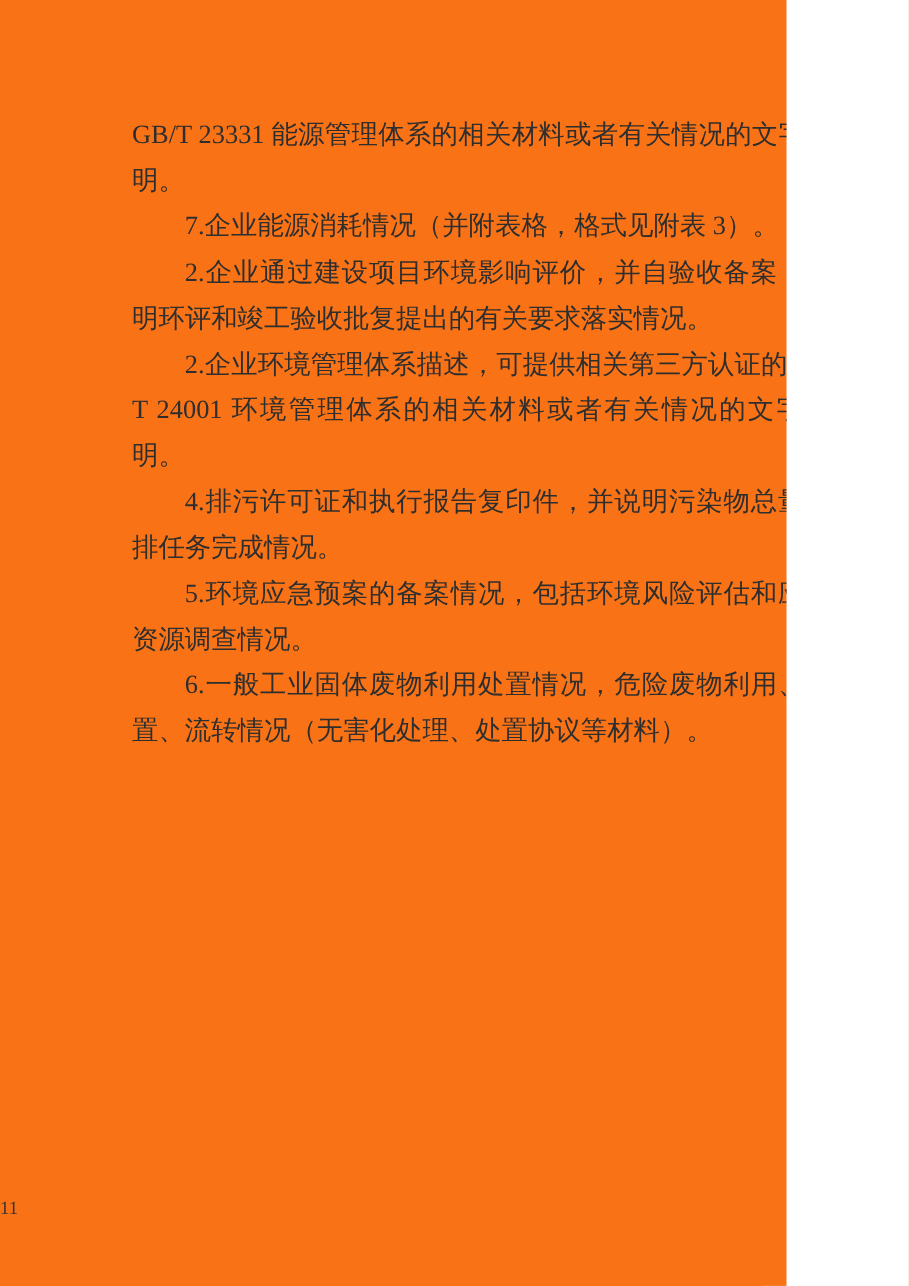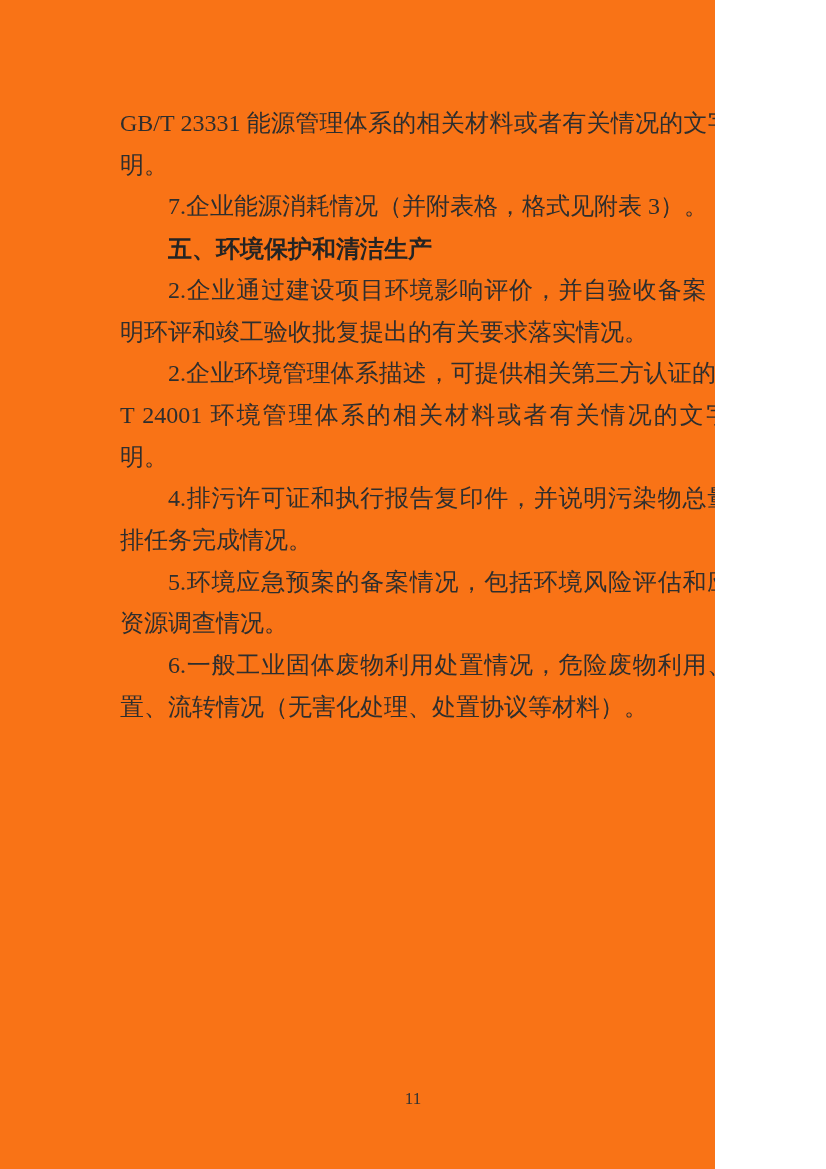--- a/index.html
+++ b/index.html
@@ -38,35 +38,33 @@
     font-family: "Liberation Sans", "DejaVu Sans", sans-serif;
     font-weight: bold;
     color: #242424;
     text-indent: 48px;
   }
   .footer {
     position: absolute;
     top: 1088px;
     left: 0;
     width: 826px;
-    text-align: center;
     font-size: 17px;
     line-height: 22px;
     color: #333333;
     font-family: "Liberation Serif", "DejaVu Serif", serif;
   }
 </style>
 </head>
 <body>
 
 <div class="page">
   <div class="content">
     <p>GB/T 23331 能源管理体系的相关材料或者有关情况的文字说明。</p>
     <p class="indent">7.企业能源消耗情况（并附表格，格式见附表 3）。</p>
-    <p class="heading">五、环境保护和清洁生产</p>
     <p class="indent">2.企业通过建设项目环境影响评价，并自验收备案，说明环评和竣工验收批复提出的有关要求落实情况。</p>
     <p class="indent">2.企业环境管理体系描述，可提供相关第三方认证的GB/T 24001 环境管理体系的相关材料或者有关情况的文字说明。</p>
     <p class="indent">4.排污许可证和执行报告复印件，并说明污染物总量减排任务完成情况。</p>
     <p class="indent">5.环境应急预案的备案情况，包括环境风险评估和应急资源调查情况。</p>
     <p class="indent">6.一般工业固体废物利用处置情况，危险废物利用、处置、流转情况（无害化处理、处置协议等材料）。</p>
   </div>
   <div class="footer">11</div>
 </div>
 
 </body></html>

